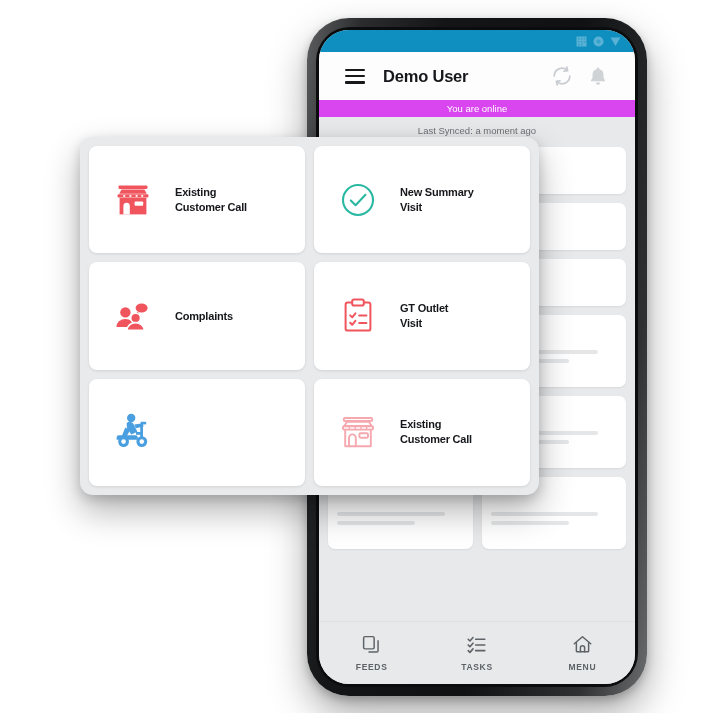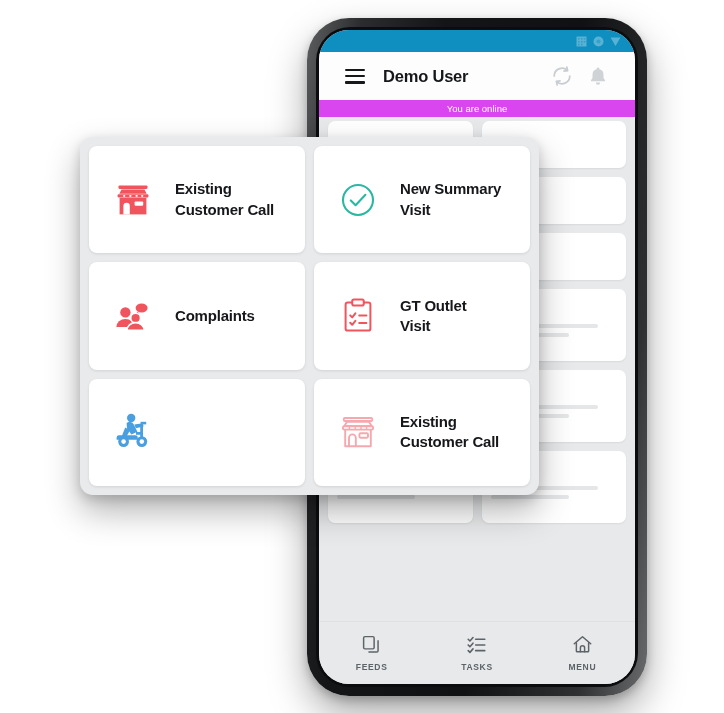--- a/index.html
+++ b/index.html
@@ -190,21 +190,21 @@
     border-radius: 8px;
     box-shadow: 0 1px 3px rgba(0,0,0,0.10);
     display: flex;
     align-items: center;
     padding-left: 22px;
     gap: 20px;
     cursor: pointer;
   }
   .action-icon { width: 44px; flex: 0 0 44px; display: flex; align-items: center; justify-content: center; }
   .action-label {
-    font-size: 15px;
+    font-size: 11px;
     font-weight: bold;
     color: #15171a;
     line-height: 1.35;
     letter-spacing: -0.2px;
     white-space: pre-line;
   }
 </style>
 </head>
 <body>
 
@@ -250,20 +250,21 @@
         <polyline points="6.8,21.8 5.9,17.8 9.8,17.3"></polyline>
       </svg>
       <svg class="header-action" width="22" height="22" viewBox="0 0 24 24">
         <path d="M12 2.6a1.5 1.5 0 0 1 1.5 1.5v.5a6 6 0 0 1 4.5 5.8v3.4l1.6 2.9a.7.7 0 0 1-.6 1.1H5a.7.7 0 0 1-.6-1.1L6 13.8v-3.4a6 6 0 0 1 4.5-5.8v-.5A1.5 1.5 0 0 1 12 2.6z" fill="#cfd3d6"></path>
         <path d="M9.6 19.2h4.8a2.4 2.4 0 0 1-4.8 0z" fill="#cfd3d6"></path>
       </svg>
     </div>
 
     <div id="online-banner">You are online</div>
 
+    <div id="last-synced-bar">Last Synced: a moment ago</div>
 
     <div id="feed-area">
       <div class="feed-column">
         <div class="feed-card" style="height:47px"></div>
         <div class="feed-card" style="height:47px"></div>
         <div class="feed-card" style="height:47px"></div>
         <div class="feed-card" style="height:72px">
           <div class="feed-line med" style="margin-top:26px"></div>
           <div class="feed-line short"></div>
         </div>

